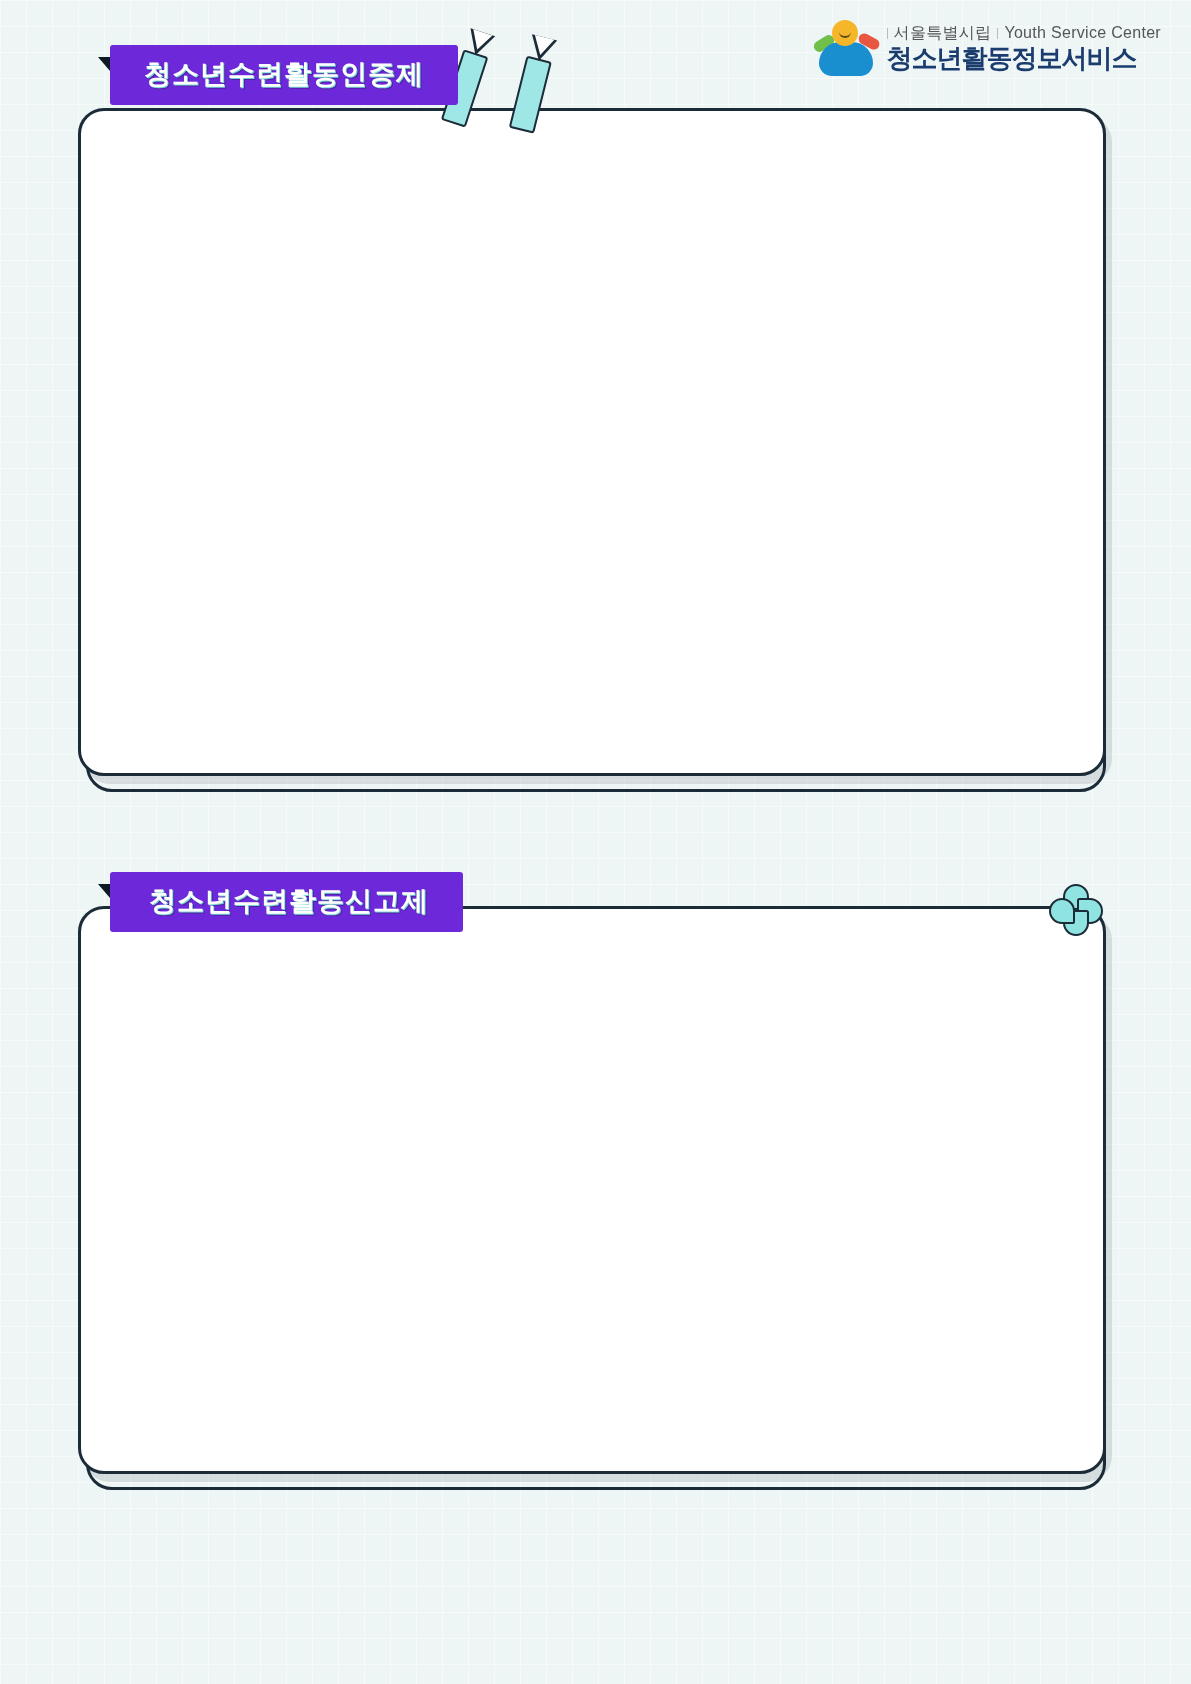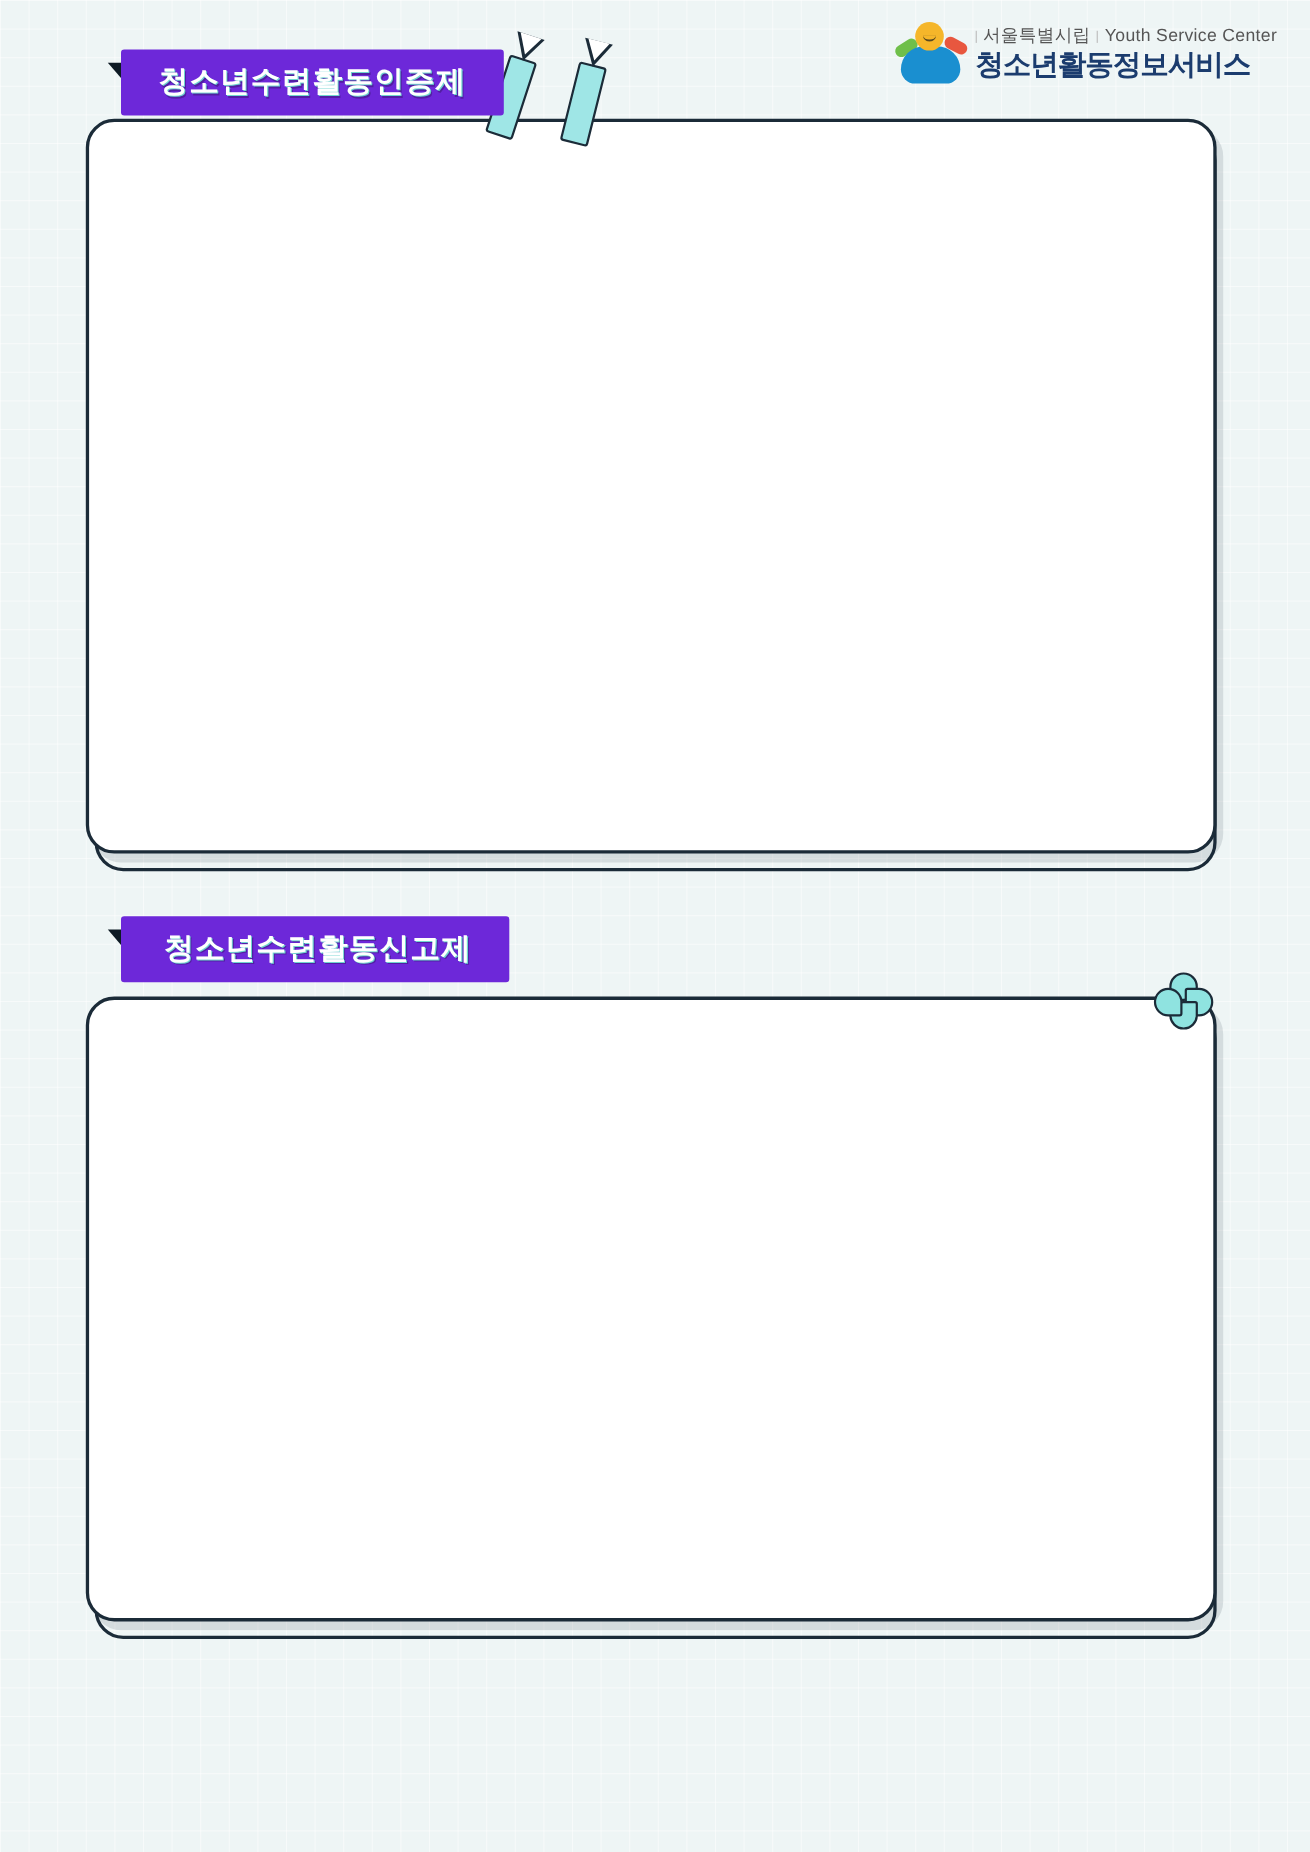--- a/index.html
+++ b/index.html
@@ -65,21 +65,21 @@
     padding:11px 34px 13px 34px;
     border-radius:3px;
     text-shadow: 1px 1px 0 #6fd4d0, 2px 2px 0 rgba(0,0,0,.25);
     z-index:6;
   }
   .ribbon::before {
     content:""; position:absolute; left:-12px; top:12px;
     border-width:0 12px 14px 0; border-style:solid; border-color:transparent #0d1a24 transparent transparent;
   }
   #ribbon1 { left:110px; top:45px; }
-  #ribbon2 { left:110px; top:833px;padding-left:39px; }
+  #ribbon2 { left:110px; top:872px;padding-left:39px; }
 
   
   .card {
     position:absolute;
     background:#fff;
     border:3px solid #1b2b38;
     border-radius:26px;
     box-shadow: 6px 8px 0 rgba(27,43,56,.12);
   }
   .card-shadow {

